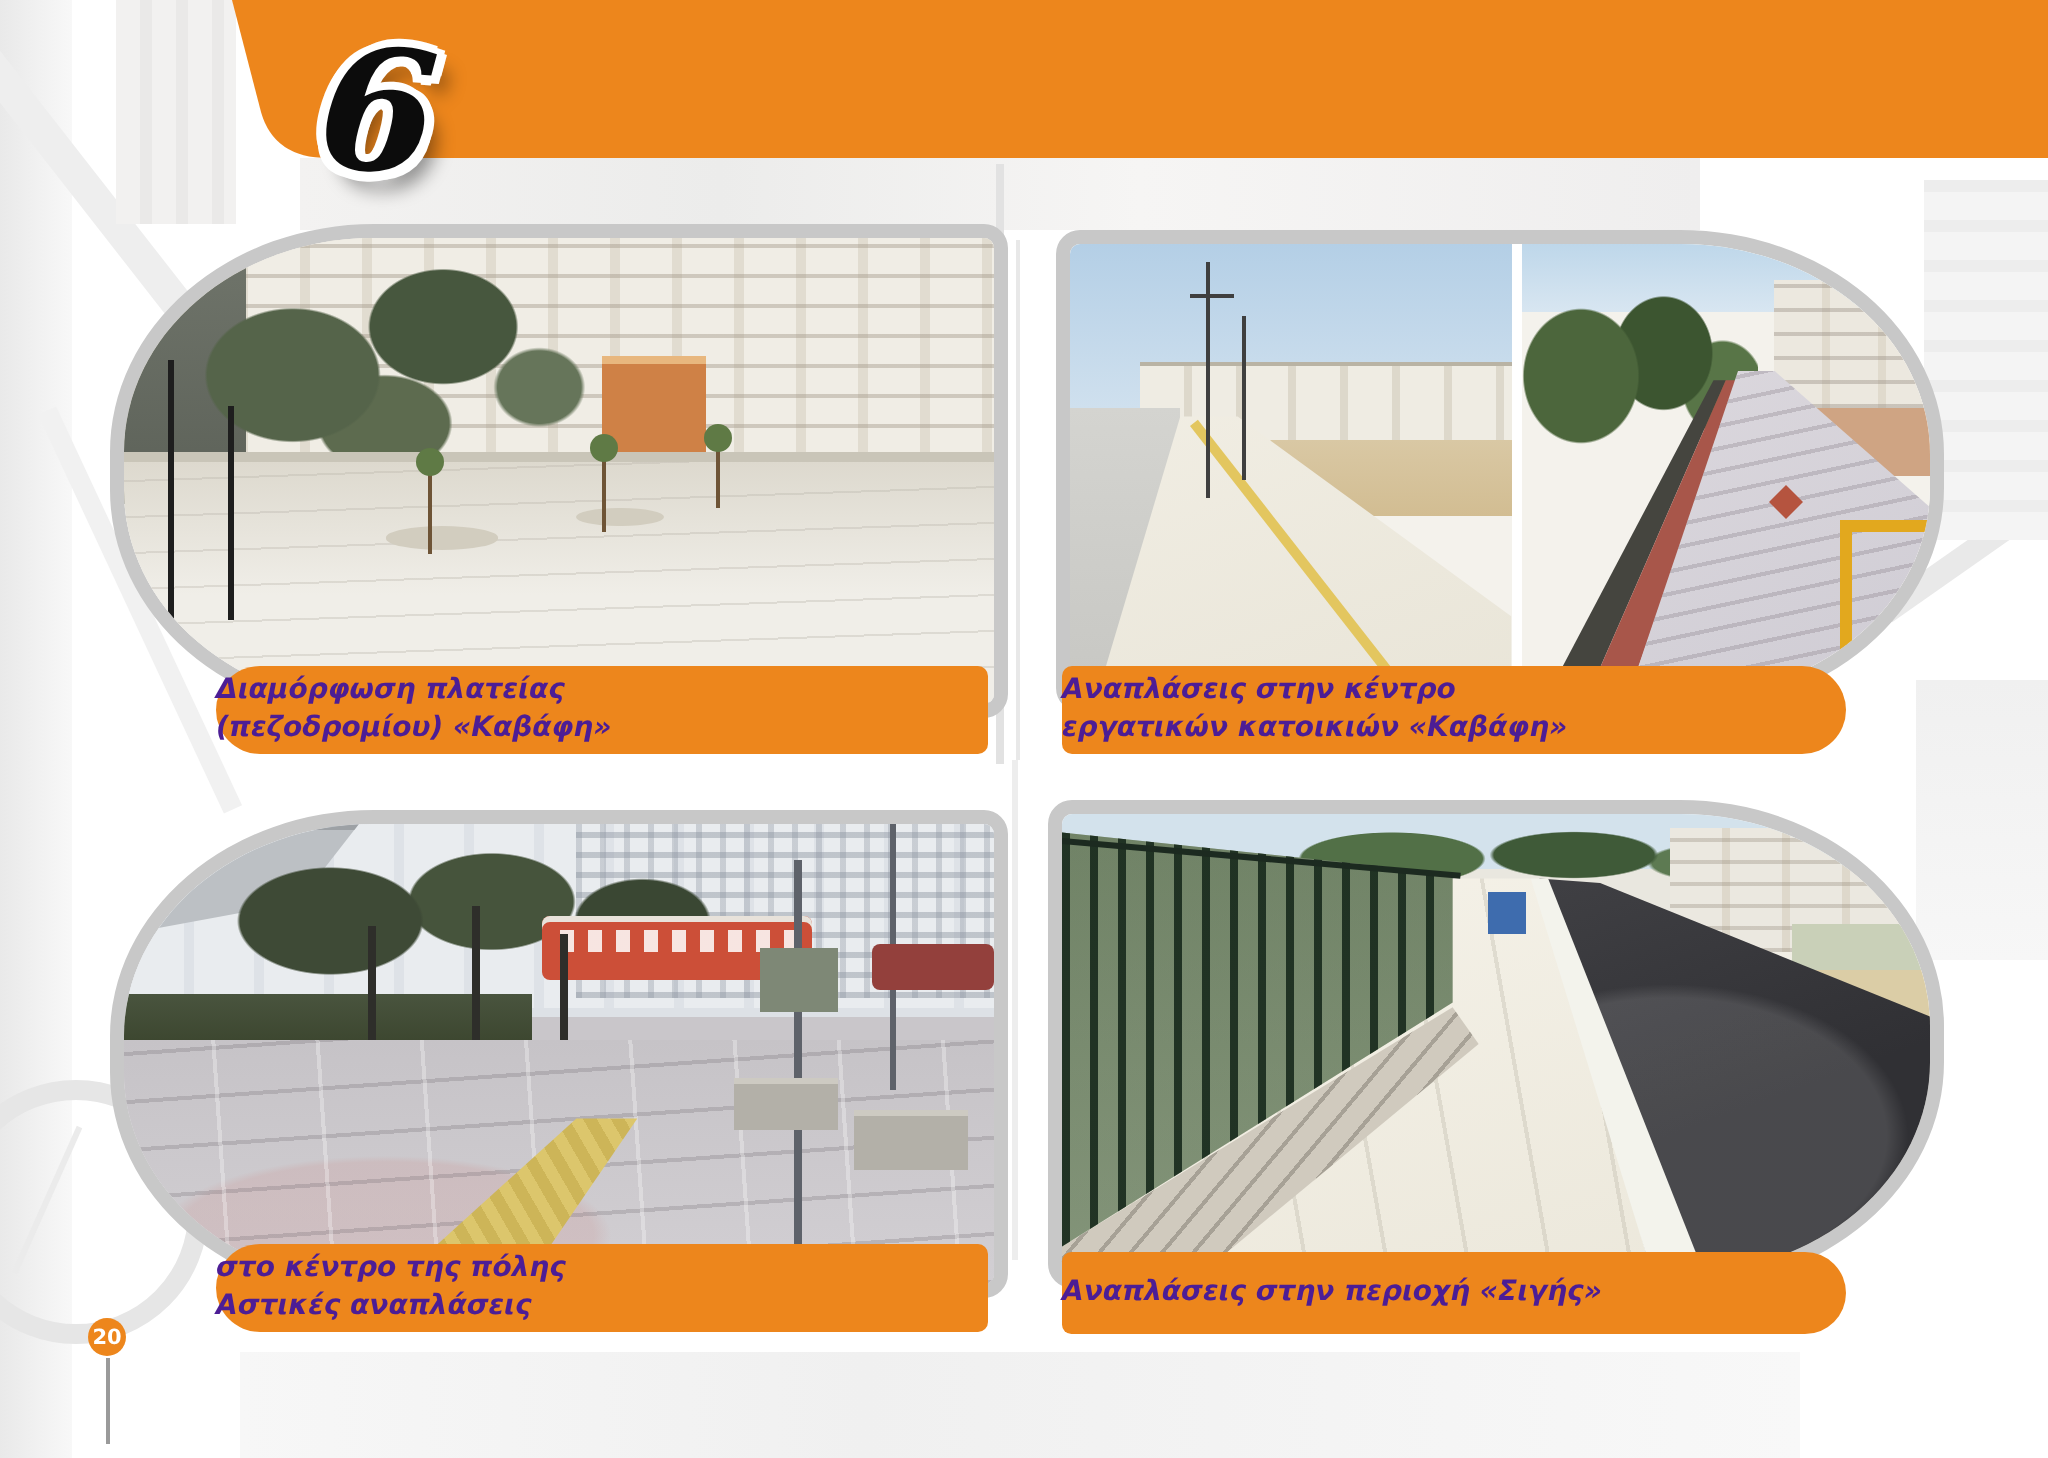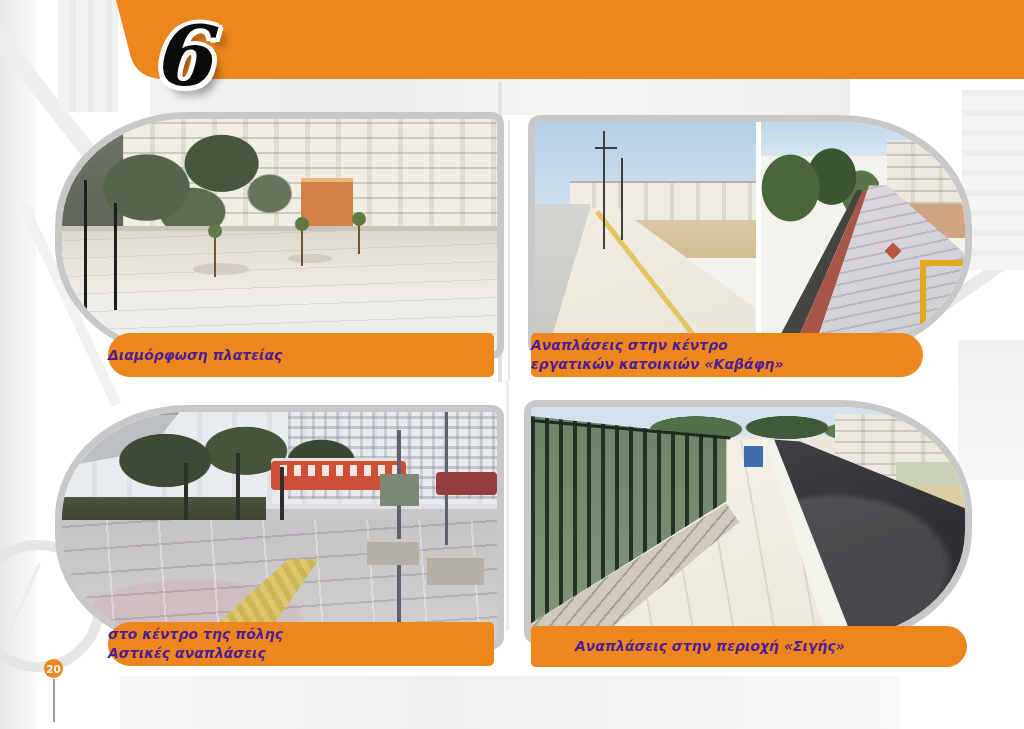--- a/index.html
+++ b/index.html
@@ -43,21 +43,21 @@
   .p3{left:55px;top:405px;width:435px;height:230px;border-radius:132px 12px 12px 132px / 113px 12px 12px 113px;}
   .p4{left:524px;top:400px;width:434px;height:230px;border-radius:12px 132px 132px 12px / 12px 113px 113px 12px;}
 
   
   .caption{position:absolute;z-index:5;background:#ED861C;color:#4c1d95;
            display:flex;flex-direction:column;justify-content:center;align-items:flex-start;
            text-align:center;font-weight:bold;font-style:italic;font-size:14px;line-height:19px;}
   .cap1{left:108px;top:333px;width:386px;height:44px;border-radius:22px 5px 5px 22px;}
   .cap2{left:531px;top:333px;width:392px;height:44px;border-radius:5px 22px 22px 5px;}
   .cap3{left:108px;top:622px;width:386px;height:44px;border-radius:22px 5px 5px 22px;}
-  .cap4{left:531px;top:626px;width:392px;height:41px;border-radius:5px 22px 22px 5px;padding-left:44px;}
+  .cap4{left:531px;top:626px;width:392px;height:41px;border-radius:5px 22px 22px 5px;}
 
   
   .page-num{position:absolute;left:44px;top:659px;width:19px;height:19px;border-radius:50%;
             background:#ED861C;color:#fff;font-size:10.5px;font-weight:bold;z-index:6;
             display:flex;align-items:center;justify-content:center;}
   .page-num-line{position:absolute;left:53px;top:679px;width:2px;height:43px;background:#9a9a9a;z-index:6;}
 
   
   .ph{position:absolute;}
 
@@ -294,20 +294,21 @@
       <div class="ph ph4-curb"></div>
       <div class="ph ph4-wall"></div>
       <div class="ph ph4-fence"></div>
       <div class="ph ph4-rail"></div>
       <div class="ph ph4-dumpster"></div>
     </div>
   </div>
 
   <div class="caption cap1">
     <div>Διαμόρφωση πλατείας</div>
+    <div>(πεζοδρομίου) «Καβάφη»</div>
   </div>
   <div class="caption cap2">
     <div>Αναπλάσεις στην κέντρο</div>
     <div>εργατικών κατοικιών «Καβάφη»</div>
   </div>
   <div class="caption cap3">
     <div>στο κέντρο της πόλης</div>
     <div>Αστικές αναπλάσεις</div>
   </div>
   <div class="caption cap4">

